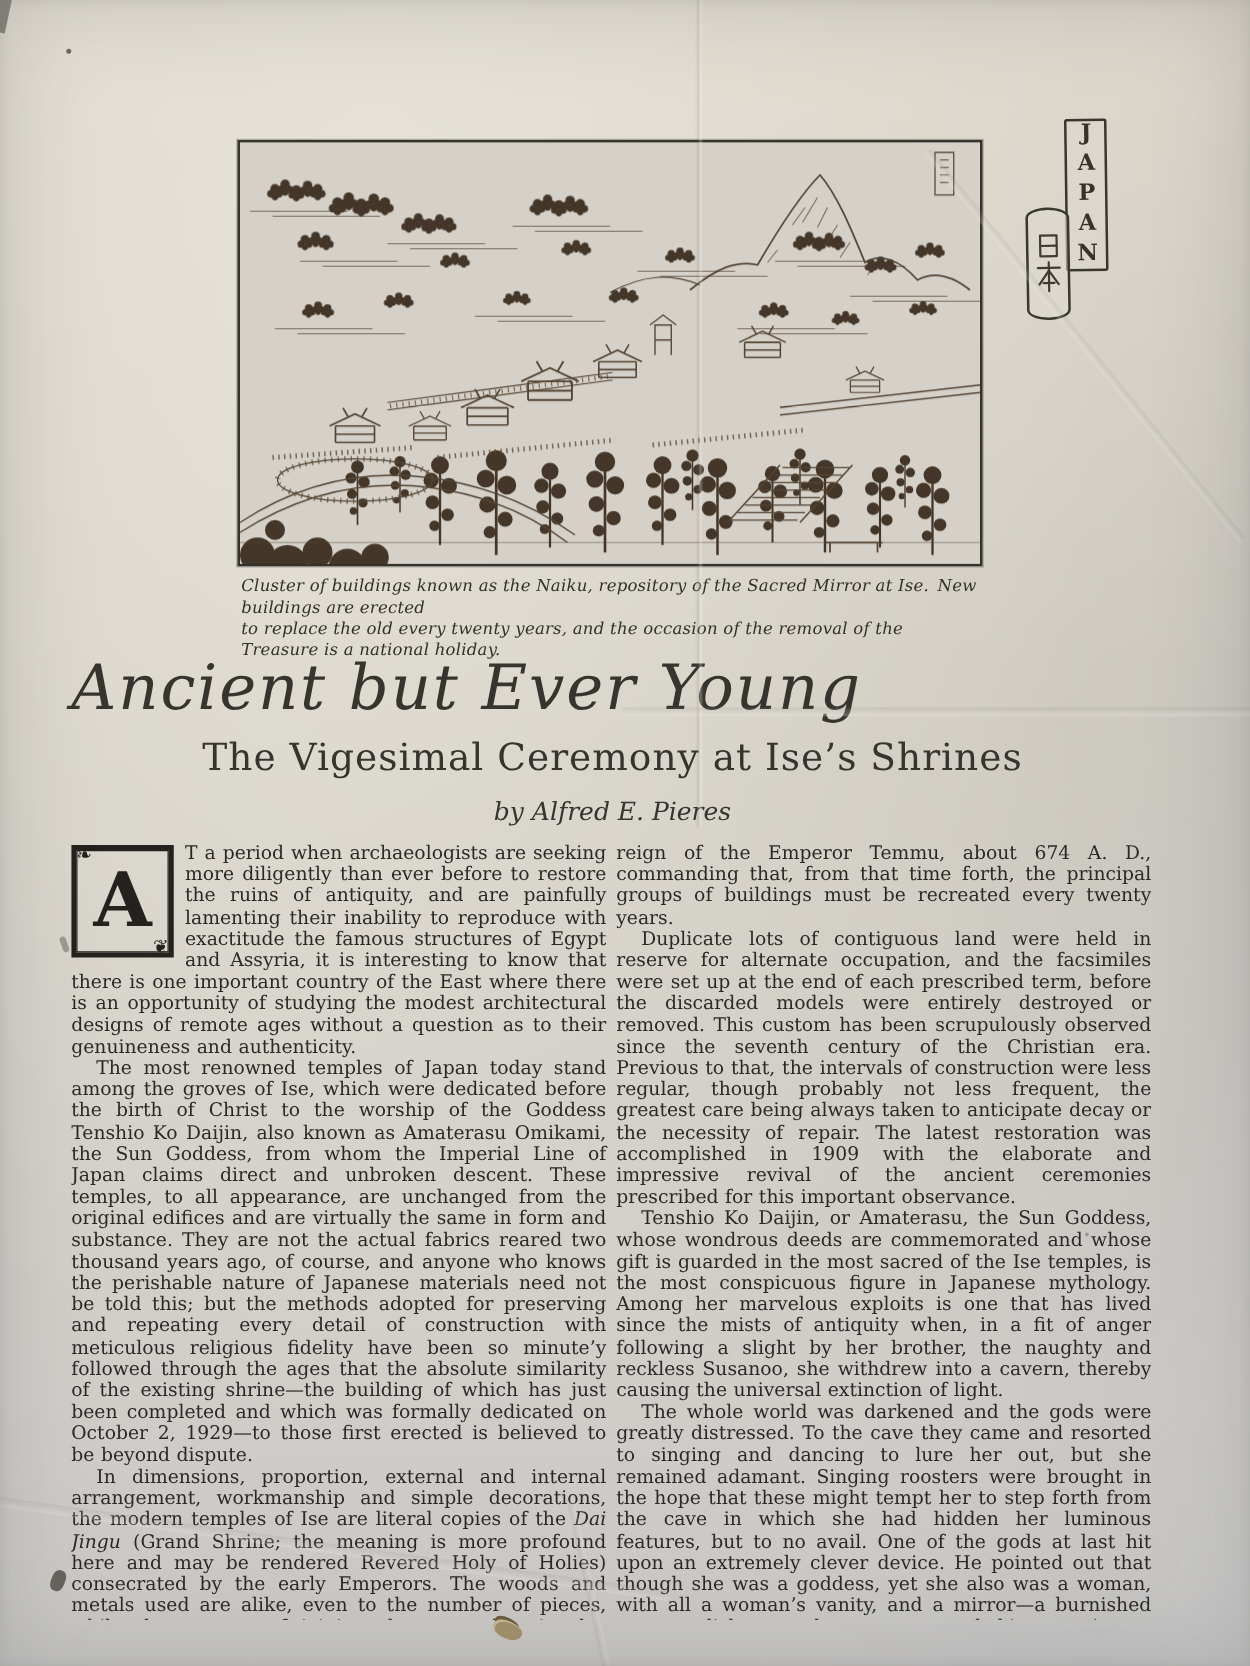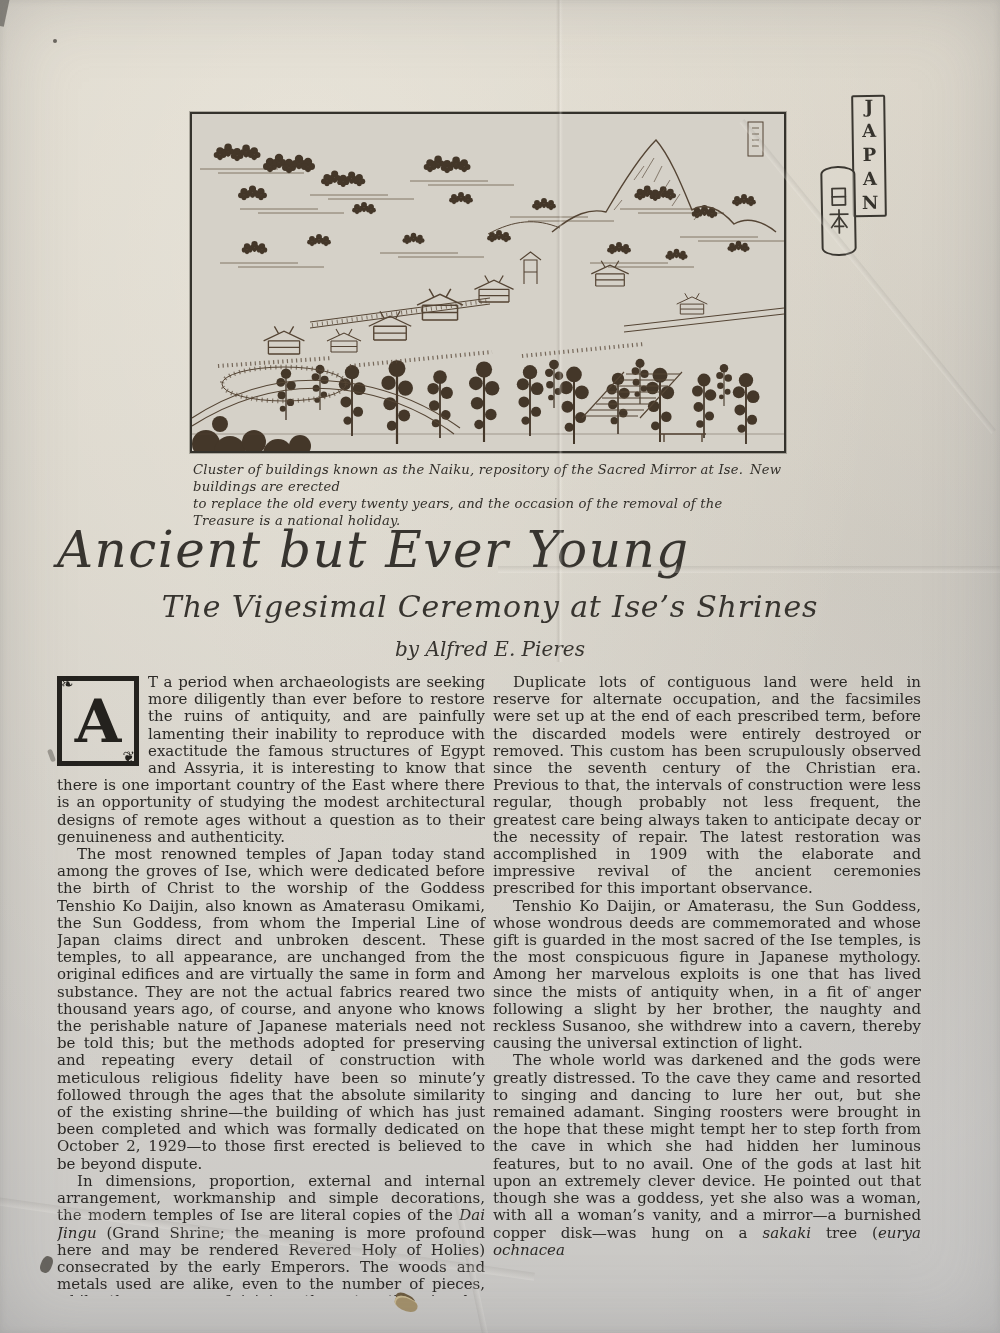--- a/index.html
+++ b/index.html
@@ -56,21 +56,21 @@
     letter-spacing:.2px;
   }
   
   .title{
     position:absolute;left:57px;top:520px;width:866px;margin:0;
     text-align:left;font-style:italic;font-weight:400;
     font-size:50px;line-height:60px;letter-spacing:1.5px;color:#37342f;
   }
   .subtitle{
     position:absolute;left:57px;top:588px;width:866px;margin:0;
-    text-align:center;font-style:italic;font-weight:400;
+    text-align:center;font-weight:400;
     font-size:30px;line-height:38px;letter-spacing:.8px;color:#37342f;
   }
   .byline{
     position:absolute;left:57px;top:636px;width:866px;
     text-align:center;font-style:italic;font-size:20px;line-height:26px;color:#37342f;
   }
   
   .columns{
     position:absolute;left:57px;top:674px;width:864px;height:622px;
     display:flex;gap:8px;overflow:hidden;
@@ -292,20 +292,21 @@
   <h2 class="subtitle">The Vigesimal Ceremony at Ise’s Shrines</h2>
   <div class="byline">by Alfred E. Pieres</div>
 
   <div class="columns">
     <div class="col" id="col-left">
         <p class="body-para"><span class="dropcap">A</span><span>T a period when archaeologists are seeking more diligently than ever before to restore the ruins of antiquity, and are painfully lamenting their inability to reproduce with exactitude the famous structures of Egypt and Assyria, it is interesting to know that there is one important country of the East where there is an opportunity of studying the modest architectural designs of remote ages without a question as to their genuineness and authenticity.</span></p>
         <p class="body-para indent"><span>The most renowned temples of Japan today stand among the groves of Ise, which were dedicated before the birth of Christ to the worship of the Goddess Tenshio Ko Daijin, also known as Amaterasu Omikami, the Sun Goddess, from whom the Imperial Line of Japan claims direct and unbroken descent.  These temples, to all appearance, are unchanged from the original edifices and are virtually the same in form and substance.  They are not the actual fabrics reared two thousand years ago, of course, and anyone who knows the perishable nature of Japanese materials need not be told this; but the methods adopted for preserving and repeating every detail of construction with meticulous religious fidelity have been so minute’y followed through the ages that the absolute similarity of the existing shrine—the building of which has just been completed and which was formally dedicated on October 2, 1929—to those first erected is believed to be beyond dispute.</span></p>
         <p class="body-para indent"><span>In dimensions, proportion, external and internal arrangement, workmanship and simple decorations, the modern temples of Ise are literal copies of the </span><i>Dai Jingu</i><span> (Grand Shrine; the meaning is more profound here and may be rendered Revered Holy of Holies) consecrated by the early Emperors.  The woods and metals used are alike, even to the number of pieces, while the manner of joining them together is also unaltered.  To guard against the slightest variation, and to insure the perpetual identity of the primitive type, an Imperial Decree was promulgated during the</span></p>
       </div>
     <div class="col" id="col-right">
+        <p class="body-para"><span>reign of the Emperor Temmu, about 674 A. D., commanding that, from that time forth, the principal groups of buildings must be recreated every twenty years.</span></p>
         <p class="body-para indent"><span>Duplicate lots of contiguous land were held in reserve for alternate occupation, and the facsimiles were set up at the end of each prescribed term, before the discarded models were entirely destroyed or removed.  This custom has been scrupulously observed since the seventh century of the Christian era.  Previous to that, the intervals of construction were less regular, though probably not less frequent, the greatest care being always taken to anticipate decay or the necessity of repair.  The latest restoration was accomplished in 1909 with the elaborate and impressive revival of the ancient ceremonies prescribed for this important observance.</span></p>
         <p class="body-para indent"><span>Tenshio Ko Daijin, or Amaterasu, the Sun Goddess, whose wondrous deeds are commemorated and whose gift is guarded in the most sacred of the Ise temples, is the most conspicuous figure in Japanese mythology.  Among her marvelous exploits is one that has lived since the mists of antiquity when, in a fit of anger following a slight by her brother, the naughty and reckless Susanoo, she withdrew into a cavern, thereby causing the universal extinction of light.</span></p>
         <p class="body-para indent"><span>The whole world was darkened and the gods were greatly distressed.  To the cave they came and resorted to singing and dancing to lure her out, but she remained adamant.  Singing roosters were brought in the hope that these might tempt her to step forth from the cave in which she had hidden her luminous features, but to no avail.  One of the gods at last hit upon an extremely clever device.  He pointed out that though she was a goddess, yet she also was a woman, with all a woman’s vanity, and a mirror—a burnished copper disk—was hung on a </span><i>sakaki</i><span> tree (</span><i>eurya ochnacea</i></p>
       </div>
   </div>
 
   <div class="crease crease-v"></div>
   <div class="crease crease-d-tr"></div>
   <div class="crease crease-h-r"></div>
   <div class="crease crease-d-bl"></div>

